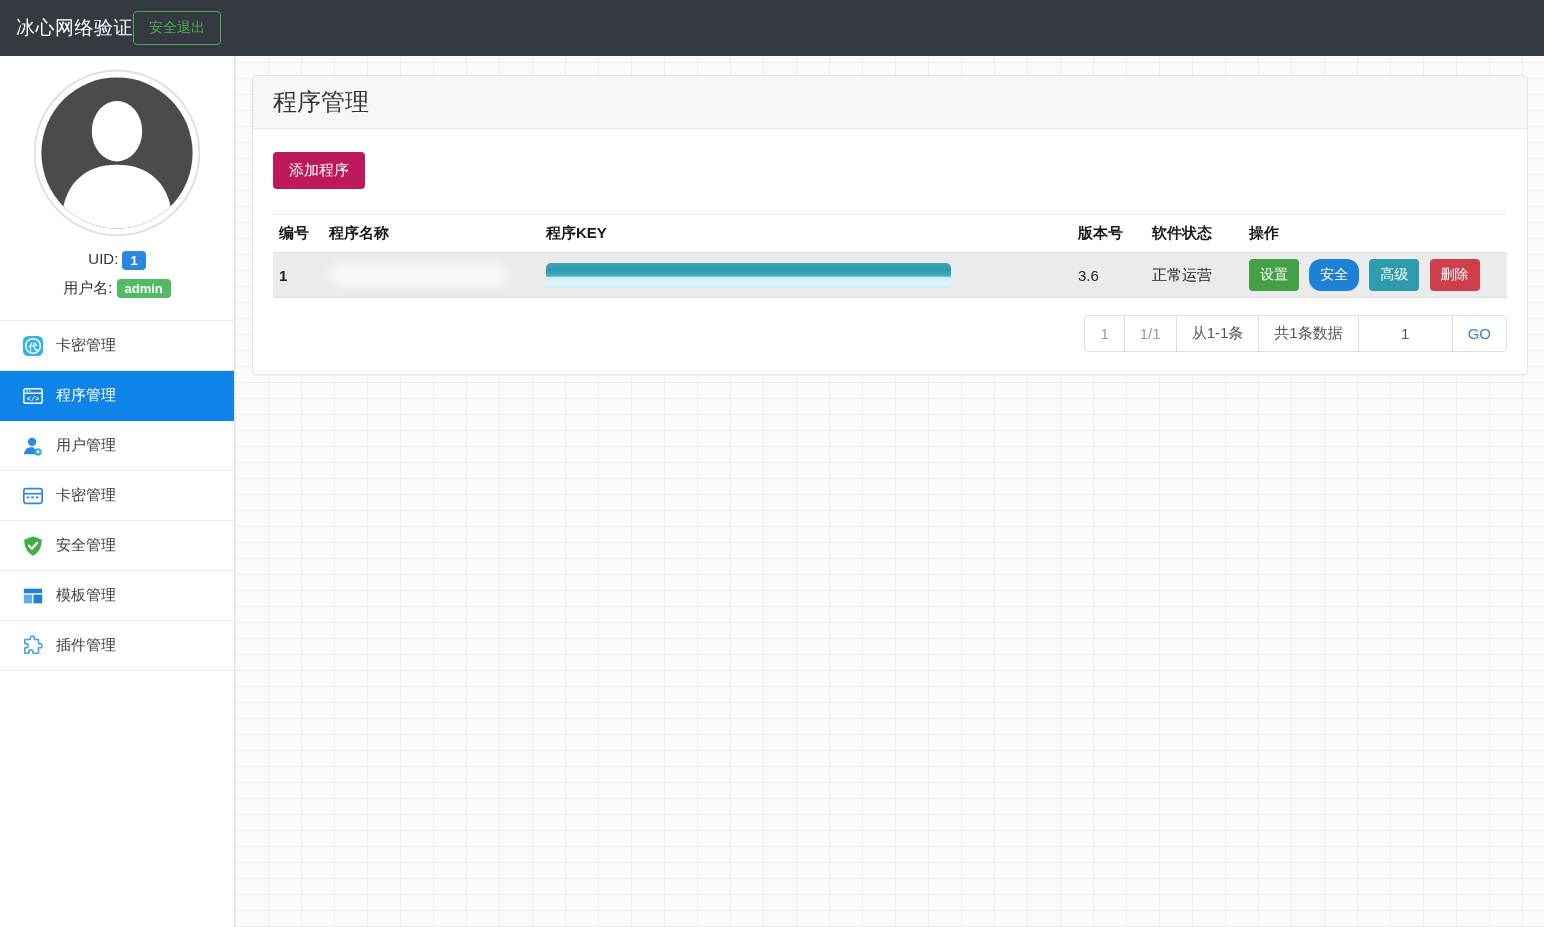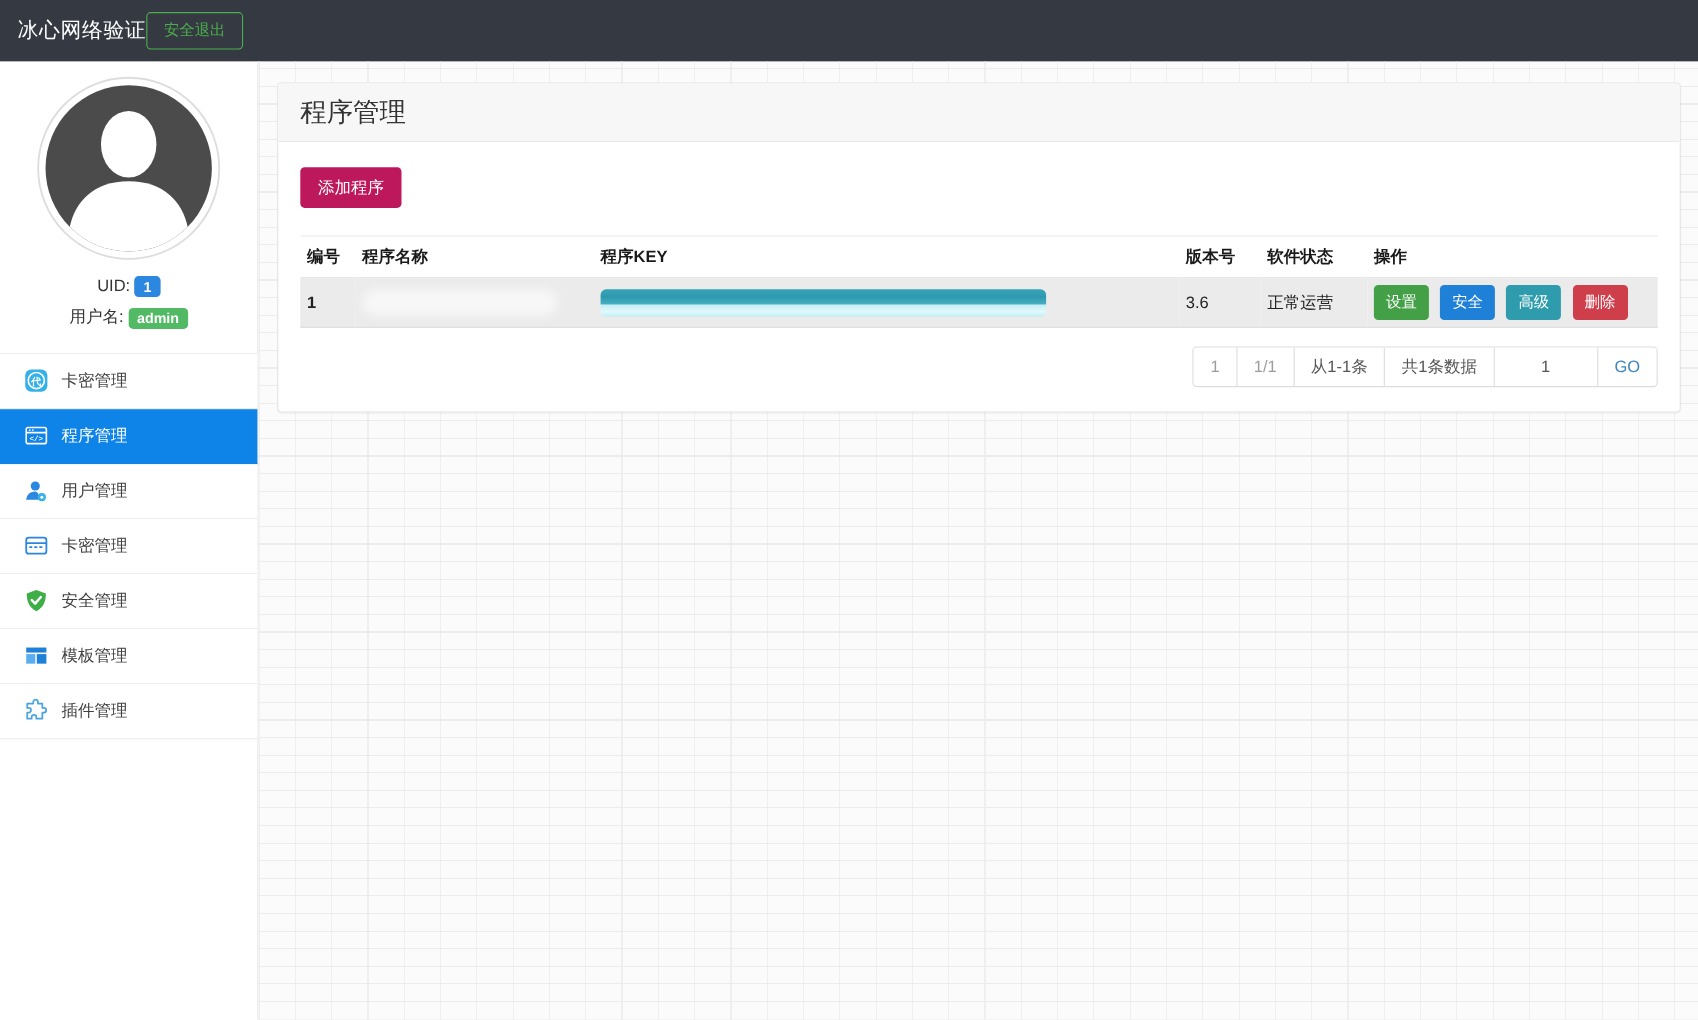--- a/index.html
+++ b/index.html
@@ -100,21 +100,21 @@
       #38a4ba 0%, #2e98ae 28%, #45aec0 52%,
       #c6eef5 58%, #e2f9fc 82%, #bfeef4 100%);
   }
 
   .action-btn {
     display: inline-block; color: #fff; border: none; border-radius: 4px;
     font-size: 14px; padding: 7px 11px; margin-right: 6px; cursor: pointer;
     font-family: inherit;
   }
   .ab-green { background: #43a047; }
-  .ab-blue  { background: #1e80d6; }
+  .ab-blue  { background: #1e80d6; border-radius: 12px; }
   .ab-teal  { background: #2e9cad; }
   .ab-red   { background: #cf3e4b; }
 
   
   .pagination-row { display: flex; justify-content: flex-end; margin-top: 17px; }
   .pager {
     display: flex; align-items: stretch; height: 37px; background: #fff;
     border: 1px solid #ddd; border-radius: 4px; overflow: hidden; font-size: 15px;
   }
   .pager .seg {

